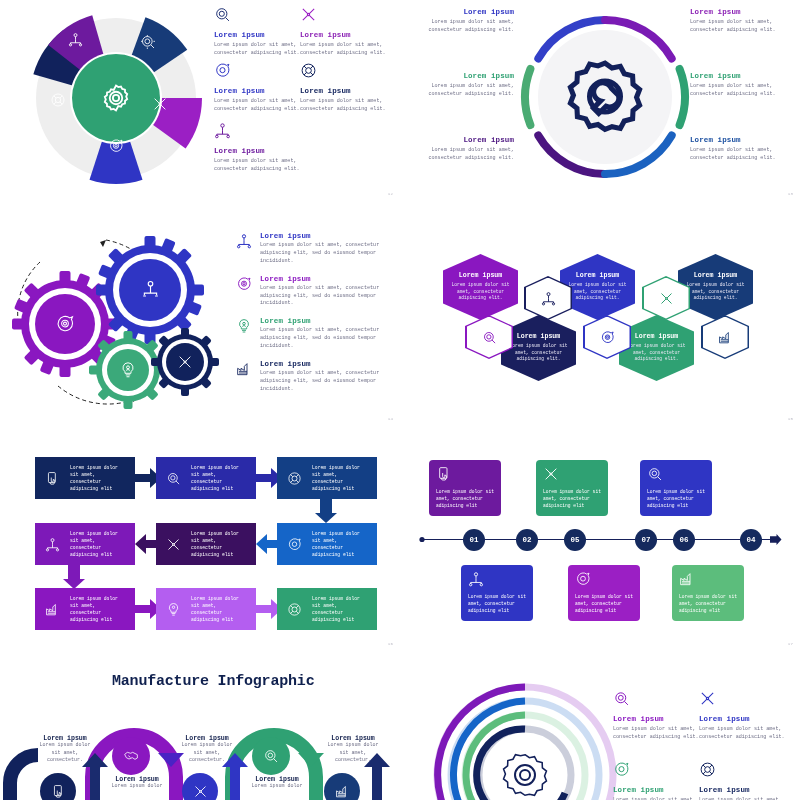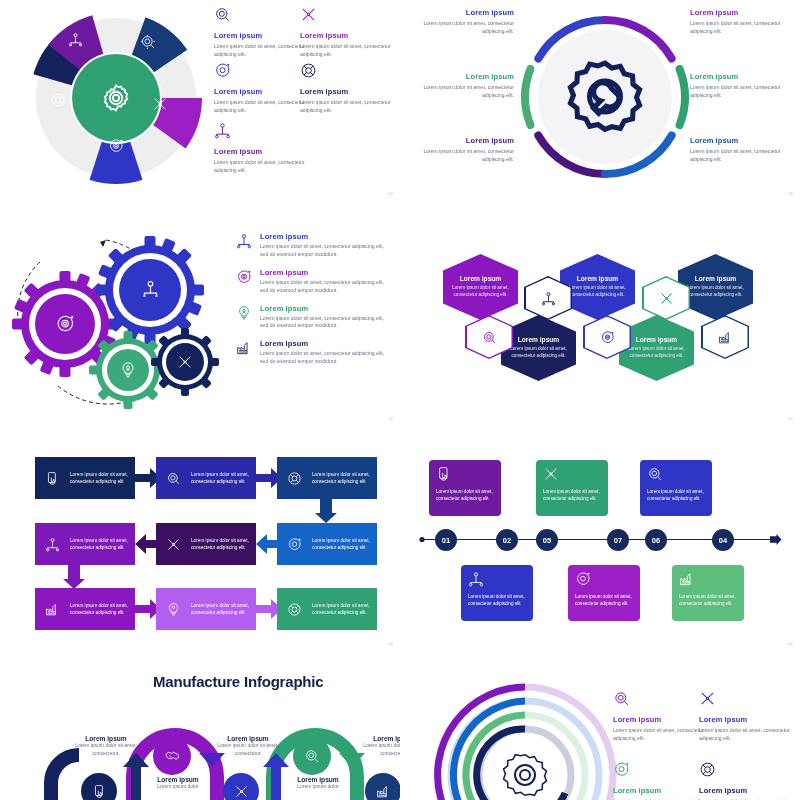--- a/index.html
+++ b/index.html
@@ -1,20 +1,20 @@
 <!DOCTYPE html>
 <html><head>
 <meta charset="utf-8">
 <style>
   * { box-sizing: border-box; margin:0; padding:0; }
   html,body{ width:800px; height:800px; background:#ffffff; }
   body{ font-family:"Liberation Sans", sans-serif; color:#2b2b5e; overflow:hidden; }
 
   .sheet{ position:relative; width:800px; height:800px; background:#fff; }
-  .slide{ position:absolute; background:#fff; overflow:hidden; }
+  .slide{ position:absolute; background:#fff; overflow:hidden;font-family:Liberation Mono, monospace; }
   .pg{ position:absolute; right:7px; bottom:4px; font-size:4px; color:#b9b9c4; letter-spacing:.2px;}
 
   .h{ font-weight:bold; letter-spacing:.1px; }
   .body{ color:#6e6e86; line-height:1.55; }
 
   
   .wheel{ position:absolute; left:28px; top:10px; width:176px; height:176px; }
   .wheel .disc{ position:absolute; left:8px; top:8px; width:160px; height:160px;
                 border-radius:50%; background:#eeeeee; }
   .wheel .hub{ position:absolute; left:44px; top:44px; width:88px; height:88px;
@@ -49,21 +49,21 @@
 
   
   .fbox{ position:absolute; display:flex; align-items:center; padding:0 6px; gap:7px; }
   .fbox .fi{ flex:0 0 22px; display:flex; align-items:center; justify-content:center;}
   .fbox .ft{ font-size:4.7px; color:#fff; line-height:1.5; }
   .arr{ position:absolute; }
 
   
   .tl-line{ position:absolute; height:1.4px; background:#16205a; }
   .node{ position:absolute; width:22px; height:22px; border-radius:50%; background:#152a5e;
-         color:#fff; font-size:7.5px; font-weight:bold; display:flex; align-items:center; justify-content:center;}
+         color:#fff; font-size:7.5px; font-weight:bold; display:flex; align-items:center; justify-content:center;margin-left:28px;}
   .card{ position:absolute; border-radius:4px; display:flex; flex-direction:column; padding:6px 7px; }
   .card .ci{ height:18px; margin-bottom:4px; }
   .card .cb{ font-size:4.6px; color:#fff; line-height:1.55; }
   .tail{ position:absolute; width:0;height:0; }
 
   
   .title18{ position:absolute; font-size:15px; font-weight:bold; color:#10214f; letter-spacing:-.2px;}
   .m-h{ font-size:6.6px; font-weight:bold; color:#13204d;}
   .m-b{ font-size:5px; color:#6e6e86; line-height:1.5; text-align:center;}
 
@@ -663,30 +663,30 @@
             <path d="M2.5 20.5V11l5 3V11l5 3V8l4-4v16.5z"></path>
             <path d="M4.5 15.5h12M4.5 18h12"></path>
           </svg></div>
     <div class="cb">Lorem ipsum dolor sit amet, consectetur adipiscing elit</div>
   </div>
   <svg class="tail" style="left:313px;top:123px" width="16" height="12">
         <path d="M7 0l9 12H0z" fill="#5cbd7c"></path>
       </svg>
 
   <div class="node" style="left:35px;top:99px">01</div>
-  <div class="node" style="left:96px;top:99px">02</div>
+  <div class="node" style="left:88px;top:99px">02</div>
   <div class="node" style="left:136px;top:99px">05</div>
   <div class="node" style="left:207px;top:99px">07</div>
   <div class="node" style="left:245px;top:99px">06</div>
   <div class="node" style="left:312px;top:99px">04</div>
 
   <div class="pg">17</div>
 </div>
 
-<div class="slide" style="left:0;top:655px;width:400px;height:145px;margin-left:41px;">
+<div class="slide" style="left:0;top:655px;width:400px;height:145px;">
   <div class="title18" style="left:112px;top:18px;">Manufacture Infographic</div>
 
   <svg style="position:absolute;left:0;top:50px" width="400" height="95" viewBox="0 0 400 95" fill="none">
     <g stroke-width="14" fill="none" stroke-linecap="butt">
       <path d="M10 95 V78 A28 28 0 0 1 38 50" stroke="#11225c"></path>
       <path d="M92 95 V72 A42 42 0 0 1 176 72 V95" stroke="#8a17c0"></path>
       <path d="M230 95 V78" stroke="#2f35c4" stroke-opacity="0"></path>
       <path d="M232 95 V72 A42 42 0 0 1 316 72 V95" stroke="#2fa173"></path>
     </g>
 

